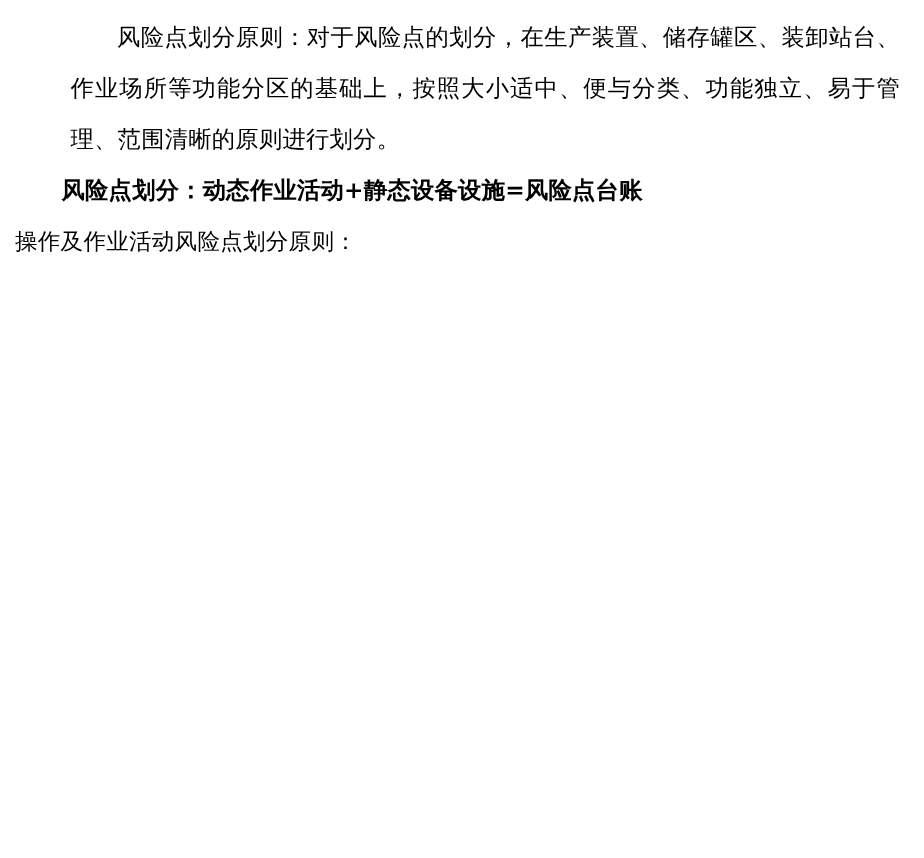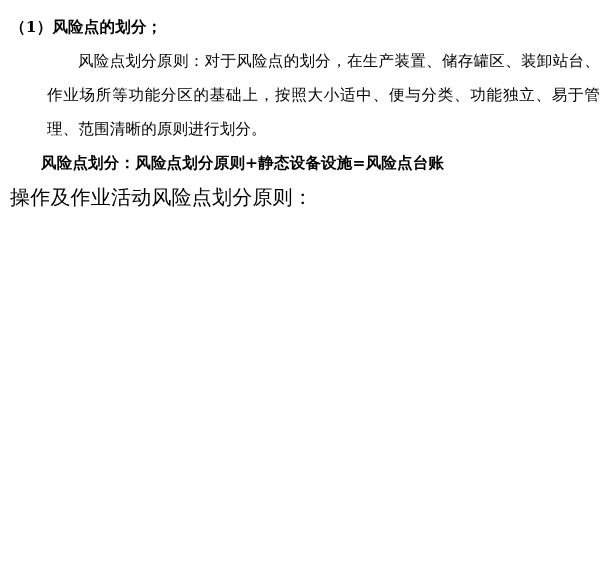--- a/index.html
+++ b/index.html
@@ -42,34 +42,33 @@
   .light {
     font-weight: normal;
     margin-left: 37px;
   }
   .p-head {
     margin-top: 2px;
   }
   
   .sans-line {
     font-family: "DejaVu Sans", "Liberation Sans", sans-serif;
-    font-size: 20px;
+    font-size: 15px;
   }
   .tight {
     letter-spacing: 0px;
   }
 </style>
 </head>
 <body>
 
 <div class="page">
 
-  <p class="para indent-0 bold p-head">（1）风险点的划分；</p>
 
   <p class="para indent-2 light">风险点划分原则：对于风险点的划分，在生产装置、储存罐区、装卸站台、作业场所等功能分区的基础上，按照大小适中、便与分类、功能独立、易于管理、范围清晰的原则进行划分。</p>
 
 
-  <p class="para indent-2 bold">风险点划分：风险点划分原则+静态设备设施=风险点台账</p>
+  <p class="para indent-2 bold">风险点划分：动态作业活动+静态设备设施=风险点台账</p>
 
   <p class="para indent-0 sans-line">操作及作业活动风险点划分原则：</p>
 
 
 </div>
 
 </body></html>

